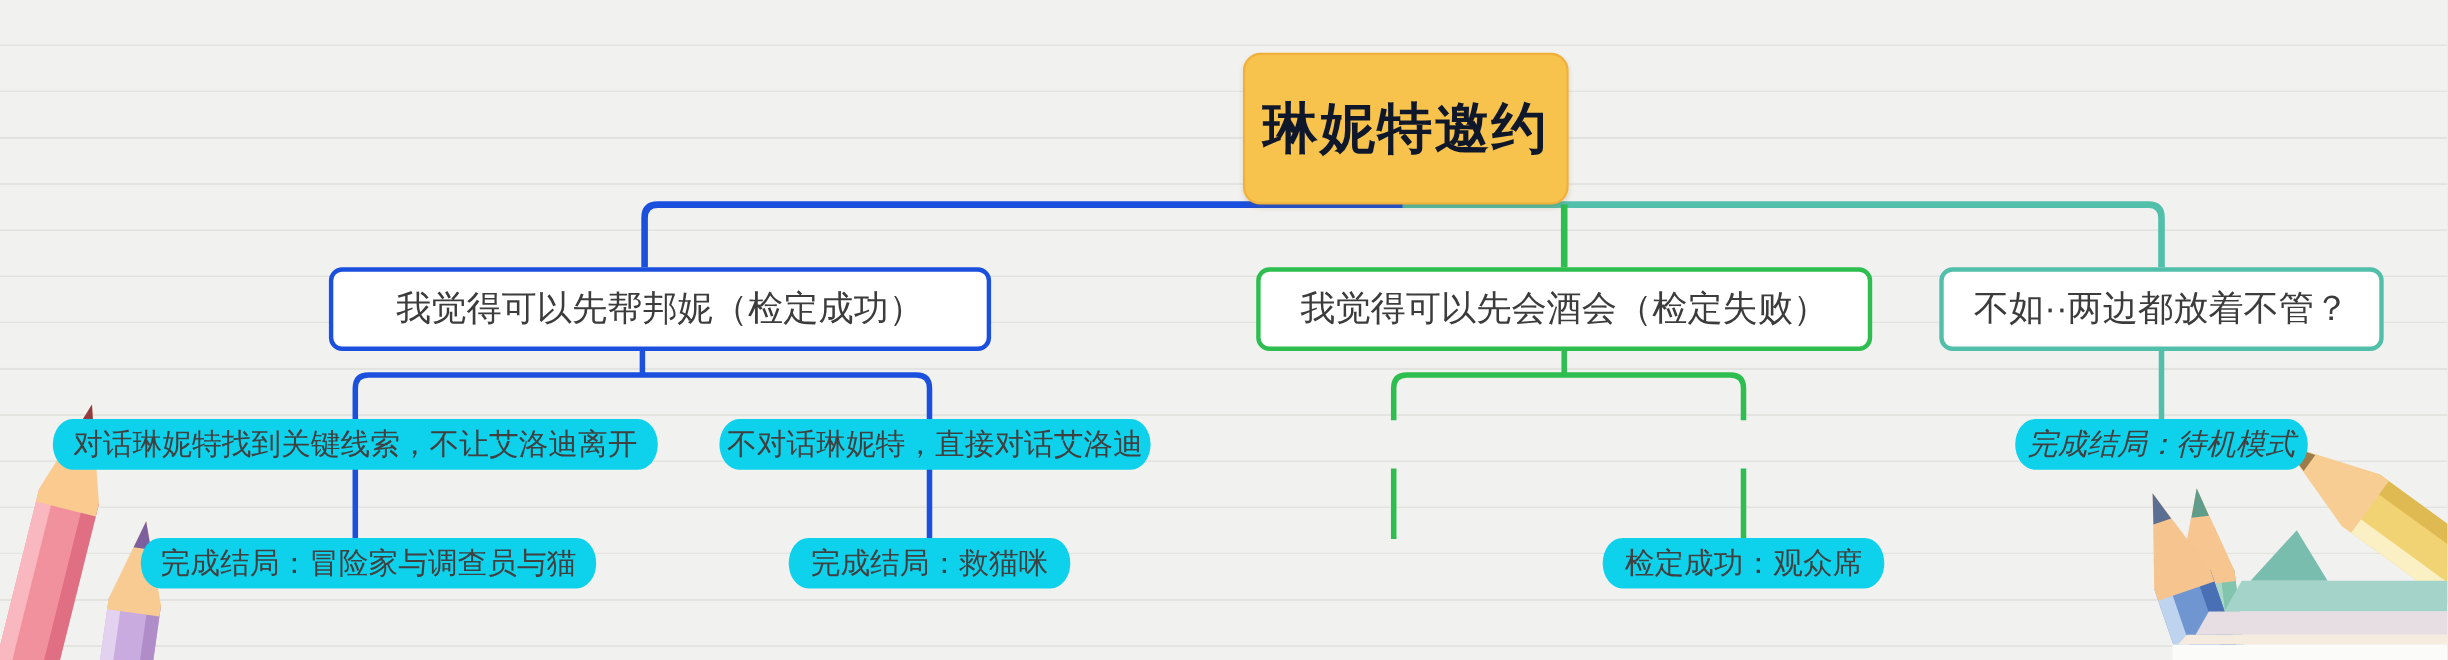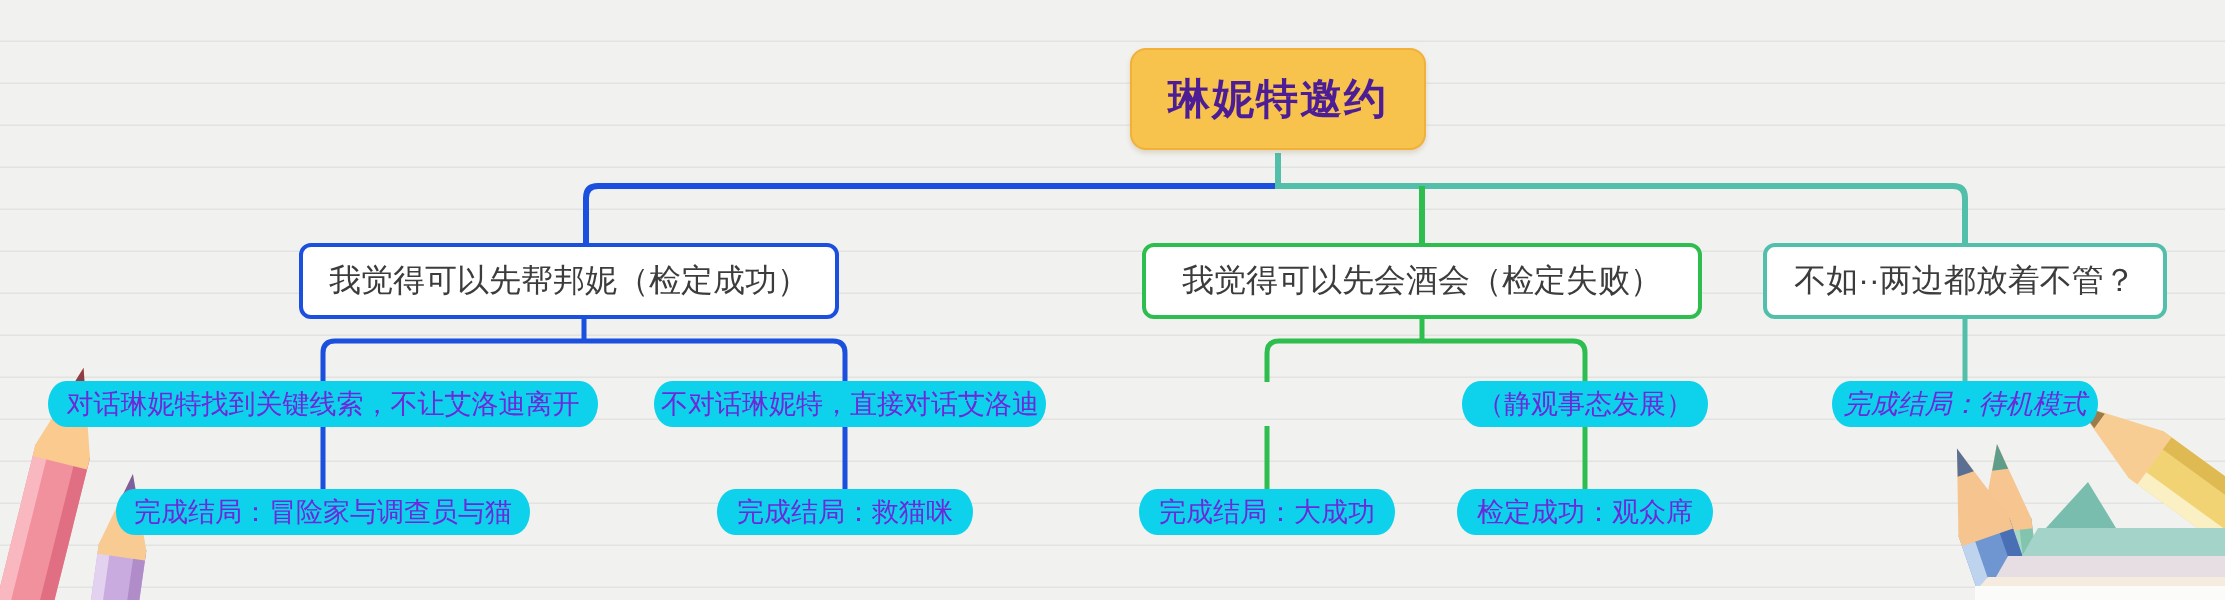--- a/index.html
+++ b/index.html
@@ -6,49 +6,49 @@
   .canvas{
     position:relative;width:2225px;height:600px;overflow:hidden;
     font-family:"Liberation Sans","DejaVu Sans",sans-serif;
     background-color:#f1f1ef;
     background-image:repeating-linear-gradient(180deg,
       rgba(0,0,0,0) 0px, rgba(0,0,0,0) 40px,
       rgba(175,175,170,0.22) 41px, rgba(175,175,170,0.22) 42px);
   }
   svg.layer{position:absolute;left:0;top:0;width:2225px;height:600px;}
   .root{
-    position:absolute;left:1130px;top:48px;width:296px;height:102px;
+    position:absolute;left:1130px;top:48px;width:296px;height:138px;
     background:#f8c34c;border:2px solid #f0b03a;border-radius:16px;
     display:flex;align-items:center;justify-content:center;
-    font-size:42px;font-weight:bold;color:#4c1d95;letter-spacing:2px;
+    font-size:50px;font-weight:bold;color:#0f172a;letter-spacing:2px;
     box-shadow:0 3px 5px rgba(120,90,10,0.18);box-sizing:border-box;
   }
   .mainbox{
     position:absolute;top:243px;height:76px;background:#ffffff;
     border:4px solid #888;border-radius:12px;box-sizing:border-box;
     display:flex;align-items:center;justify-content:center;
     font-size:32px;color:#3c3c3c;white-space:nowrap;
   }
   .node{
     position:absolute;height:46px;background:#0ed2ec;
     border-radius:18px/23px;box-sizing:border-box;
     display:flex;align-items:center;justify-content:center;
-    font-size:27px;font-weight:500;color:#6d28d9;white-space:nowrap;
+    font-size:27px;font-weight:500;color:#404040;white-space:nowrap;
   }
   .row-child{top:381px;}
   .row-leaf{top:489px;}
-  #b1{left:299px;width:540px;}
+  #b1{left:299px;width:602px;}
   #b2{left:1142px;width:560px;}
   #b3{left:1763px;width:404px;}
   #c1{left:48px;width:550px;}
   #c2{left:654px;width:392px;}
   #c3{left:1110px;width:314px;}
   #c4{left:1462px;width:246px;}
   #e3{left:1832px;width:266px;font-style:italic;}
-  #l1{left:116px;width:414px;}
+  #l1{left:128px;width:414px;}
   #l2{left:717px;width:256px;text-align:right;}
   #l3{left:1139px;width:256px;}
   #l4{left:1457px;width:256px;}
 </style>
 </head>
 <body>
 
 <div class="canvas">
 
   <svg class="layer" viewBox="0 0 2225 600">
@@ -118,21 +118,19 @@
   </svg>
 
   <div class="root">琳妮特邀约</div>
 
   <div class="mainbox" id="b1" style="border-color: rgb(27, 79, 221);">我觉得可以先帮邦妮（检定成功）</div>
   <div class="mainbox" id="b3" style="border-color: rgb(82, 191, 171);">不如··两边都放着不管？</div>
   <div class="mainbox" id="b2" style="border-color: rgb(46, 189, 79);">我觉得可以先会酒会（检定失败）</div>
 
   <div class="node row-child" id="c1">对话琳妮特找到关键线索，不让艾洛迪离开</div>
   <div class="node row-child" id="c2">不对话琳妮特，直接对话艾洛迪</div>
-  <div class="node row-child" id="c4">（静观事态发展）</div>
   <div class="node row-child" id="e3">完成结局：待机模式</div>
 
   <div class="node row-leaf" id="l1">完成结局：冒险家与调查员与猫</div>
   <div class="node row-leaf" id="l2">完成结局：救猫咪</div>
-  <div class="node row-leaf" id="l3">完成结局：大成功</div>
   <div class="node row-leaf" id="l4">检定成功：观众席</div>
 
 </div>
 
 </body></html>

